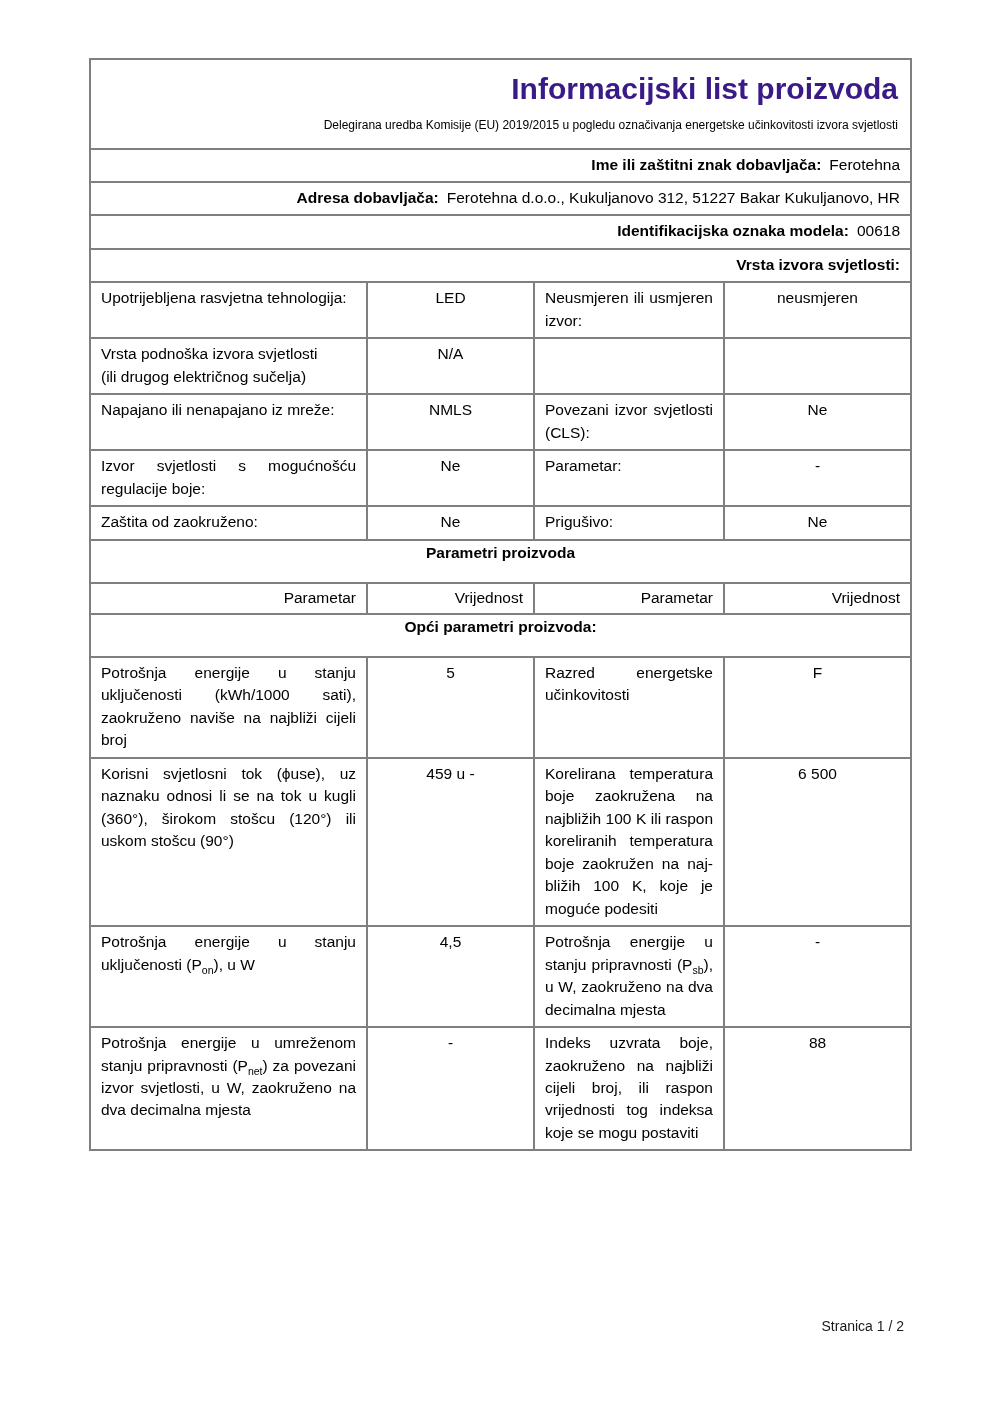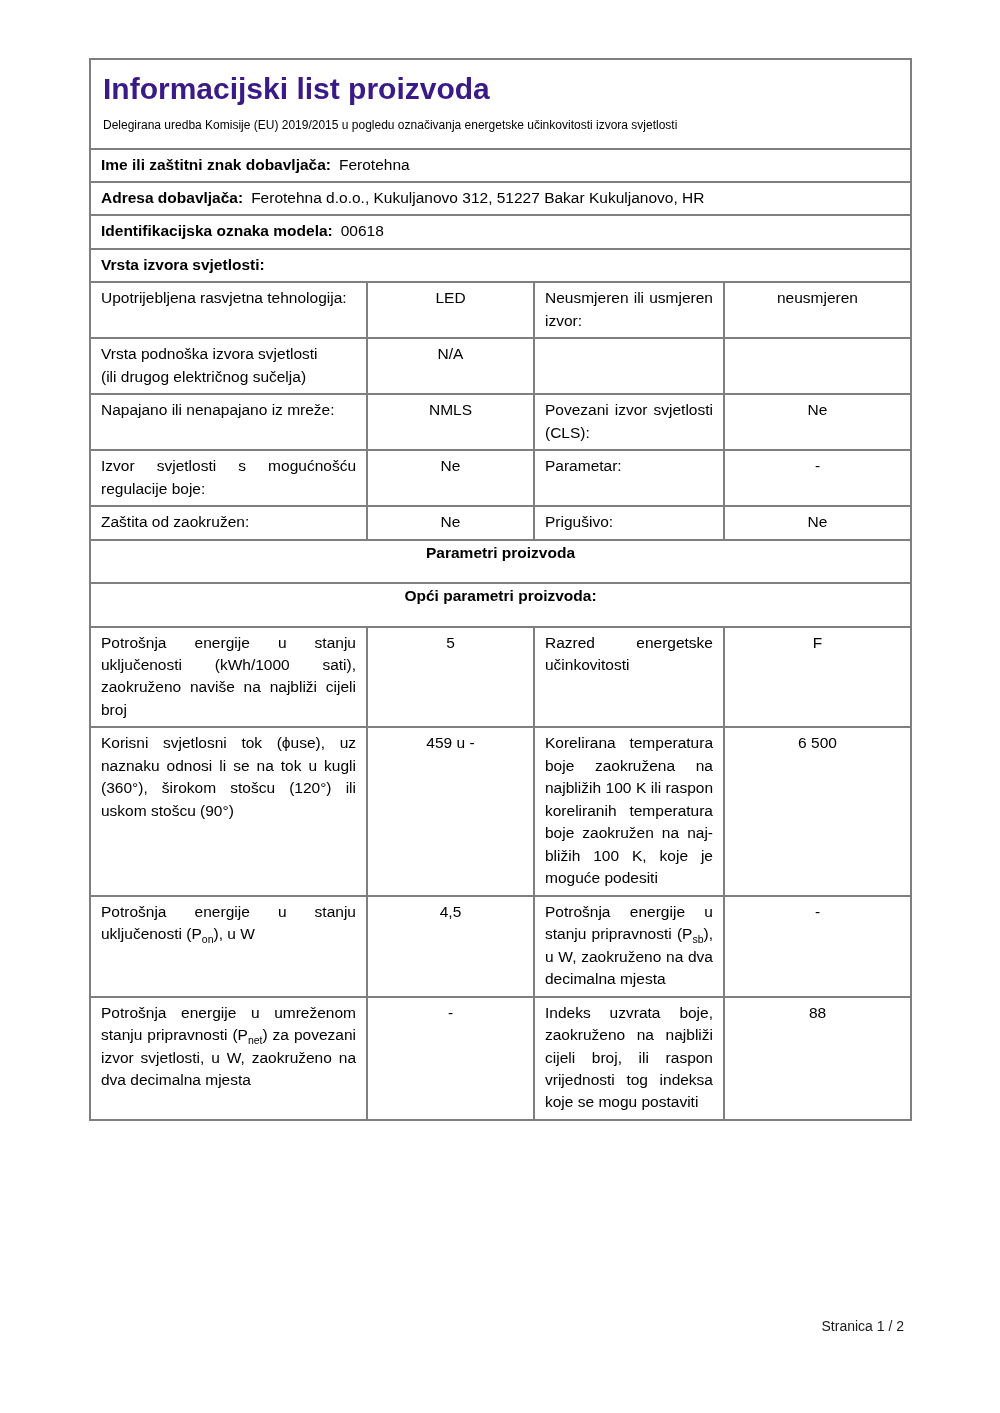--- a/index.html
+++ b/index.html
@@ -24,20 +24,21 @@
     border-collapse: collapse;
     table-layout: fixed;
   }
   td {
     border: 2px solid #7f7f7f;
     padding: 4px 10px 5px 10px;
     font-size: 15.5px;
     line-height: 1.45;
     vertical-align: top;
     word-wrap: break-word;
+    text-align: right;
   }
   .jc   { text-align: justify; hyphens: manual; }
   .ctr  { text-align: center; }
   .b    { font-weight: bold; }
   .val  { margin-left: 8px; margin-top: 48px; }
   sub {
     font-size: 10.5px;
     line-height: 0;
   }
   .title-cell { padding: 10px 12px 14px 12px; }
@@ -141,30 +142,36 @@
 
       <tr>
         <td class="jc">Izvor svjetlosti s mogućnošću regulacije boje:</td>
         <td class="ctr">Ne</td>
         <td class="jc">Parametar:</td>
         <td class="ctr">-</td>
       </tr>
 
 
       <tr>
-        <td class="jc">Zaštita od zaokružen:</td>
+        <td class="jc">Zaštita od zaokruženo:</td>
         <td class="ctr">Ne</td>
         <td class="jc">Prigušivo:</td>
         <td class="ctr">Ne</td>
       </tr>
 
       <tr class="section-row">
         <td colspan="4" class="ctr b">Parametri proizvoda</td>
       </tr>
 
+      <tr class="hdr-row">
+        <td>Parametar</td>
+        <td>Vrijednost</td>
+        <td>Parametar</td>
+        <td>Vrijednost</td>
+      </tr>
 
       <tr class="section-row">
         <td colspan="4" class="ctr b">Opći parametri proizvoda:</td>
       </tr>
 
       <tr>
         <td class="jc"><span>Potrošnja energije u stanju uključenosti (kWh/1000 sati), zaokruženo naviše na najbliži ci­jeli broj</span><sub></sub><span></span></td>
         <td class="ctr">5</td>
         <td class="jc"><span>Razred energetske učinkovitosti</span><sub></sub><span></span></td>
         <td class="ctr">F</td>

